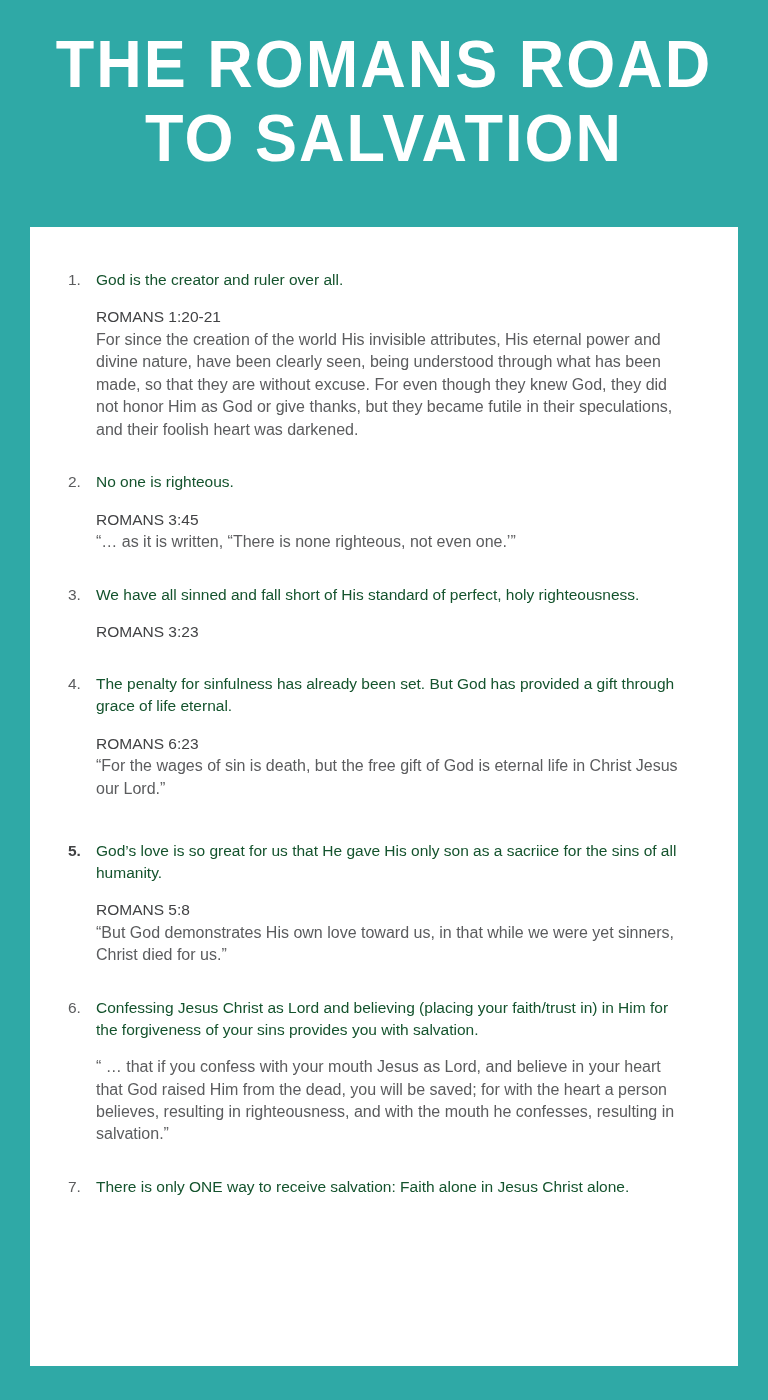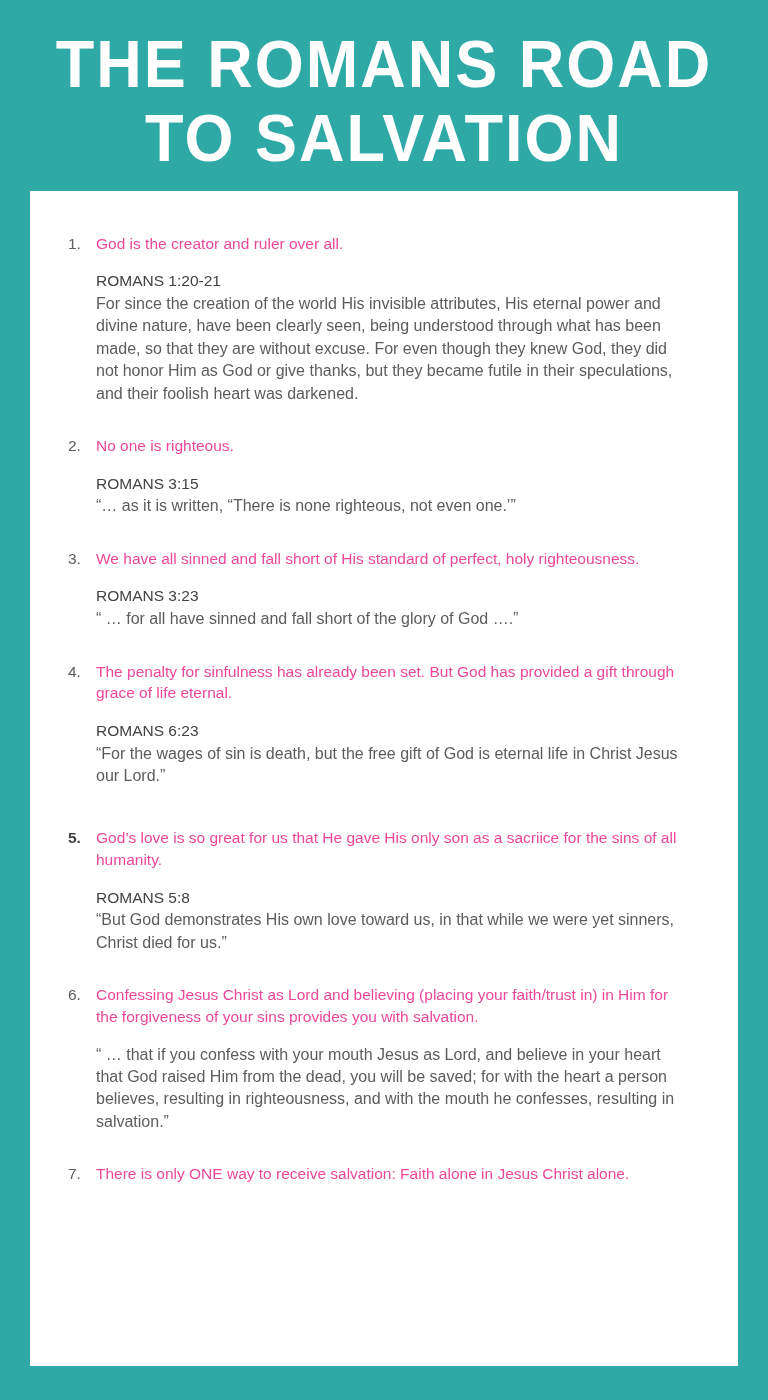--- a/index.html
+++ b/index.html
@@ -11,20 +11,21 @@
     font-family: "Liberation Sans", sans-serif;
     overflow: hidden;
   }
   .poster {
     width: 768px;
     height: 1400px;
     background: #2fa9a6;
     box-sizing: border-box;
     display: flex;
     flex-direction: column;
+    gap: 36px;
   }
   .title-area {
     color: #ffffff;
     text-align: center;
     padding-top: 24px;
     padding-bottom: 18px;
   }
   .title-line {
     font-size: 63px;
     font-weight: 700;
@@ -55,21 +56,21 @@
     color: #5b5c5e;
     font-size: 15.5px;
     line-height: 1.4;
   }
   .num.bold-num {
     font-weight: 700;
     color: #414244;
   }
   .statement {
     flex: 1;
-    color: #ec4899;
+    color: #14532d;
     font-size: 15.5px;
     line-height: 1.4;
   }
   .ref-block {
     margin-left: 28px;
     margin-top: 16px;
   }
   .ref {
     font-weight: 400;
     color: #414244;
@@ -108,33 +109,32 @@
         <div class="verse">For since the creation of the world His invisible attributes, His eternal power and divine nature, have been clearly seen, being understood through what has been made, so that they are without excuse. For even though they knew God, they did not honor Him as God or give thanks, but they became futile in their speculations, and their foolish heart was darkened.</div>
       </div>
     </div>
 
     <div class="item">
       <div class="row">
         <span class="num">2.</span>
         <span class="statement">No one is righteous.</span>
       </div>
       <div class="ref-block">
-        <div class="ref">ROMANS 3:15</div>
+        <div class="ref">ROMANS 3:45</div>
         <div class="verse">“… as it is written, “There is none righteous, not even one.’”</div>
       </div>
     </div>
 
     <div class="item">
       <div class="row">
         <span class="num">3.</span>
         <span class="statement">We have all sinned and fall short of His standard of perfect, holy righteousness.</span>
       </div>
       <div class="ref-block">
         <div class="ref">ROMANS 3:23</div>
-        <div class="verse">“ … for all have sinned and fall short of the glory of God ….”</div>
       </div>
     </div>
 
     <div class="item extra-gap">
       <div class="row">
         <span class="num">4.</span>
         <span class="statement">The penalty for sinfulness has already been set. But God has provided a gift through grace of life eternal.</span>
       </div>
       <div class="ref-block">
         <div class="ref">ROMANS 6:23</div>

